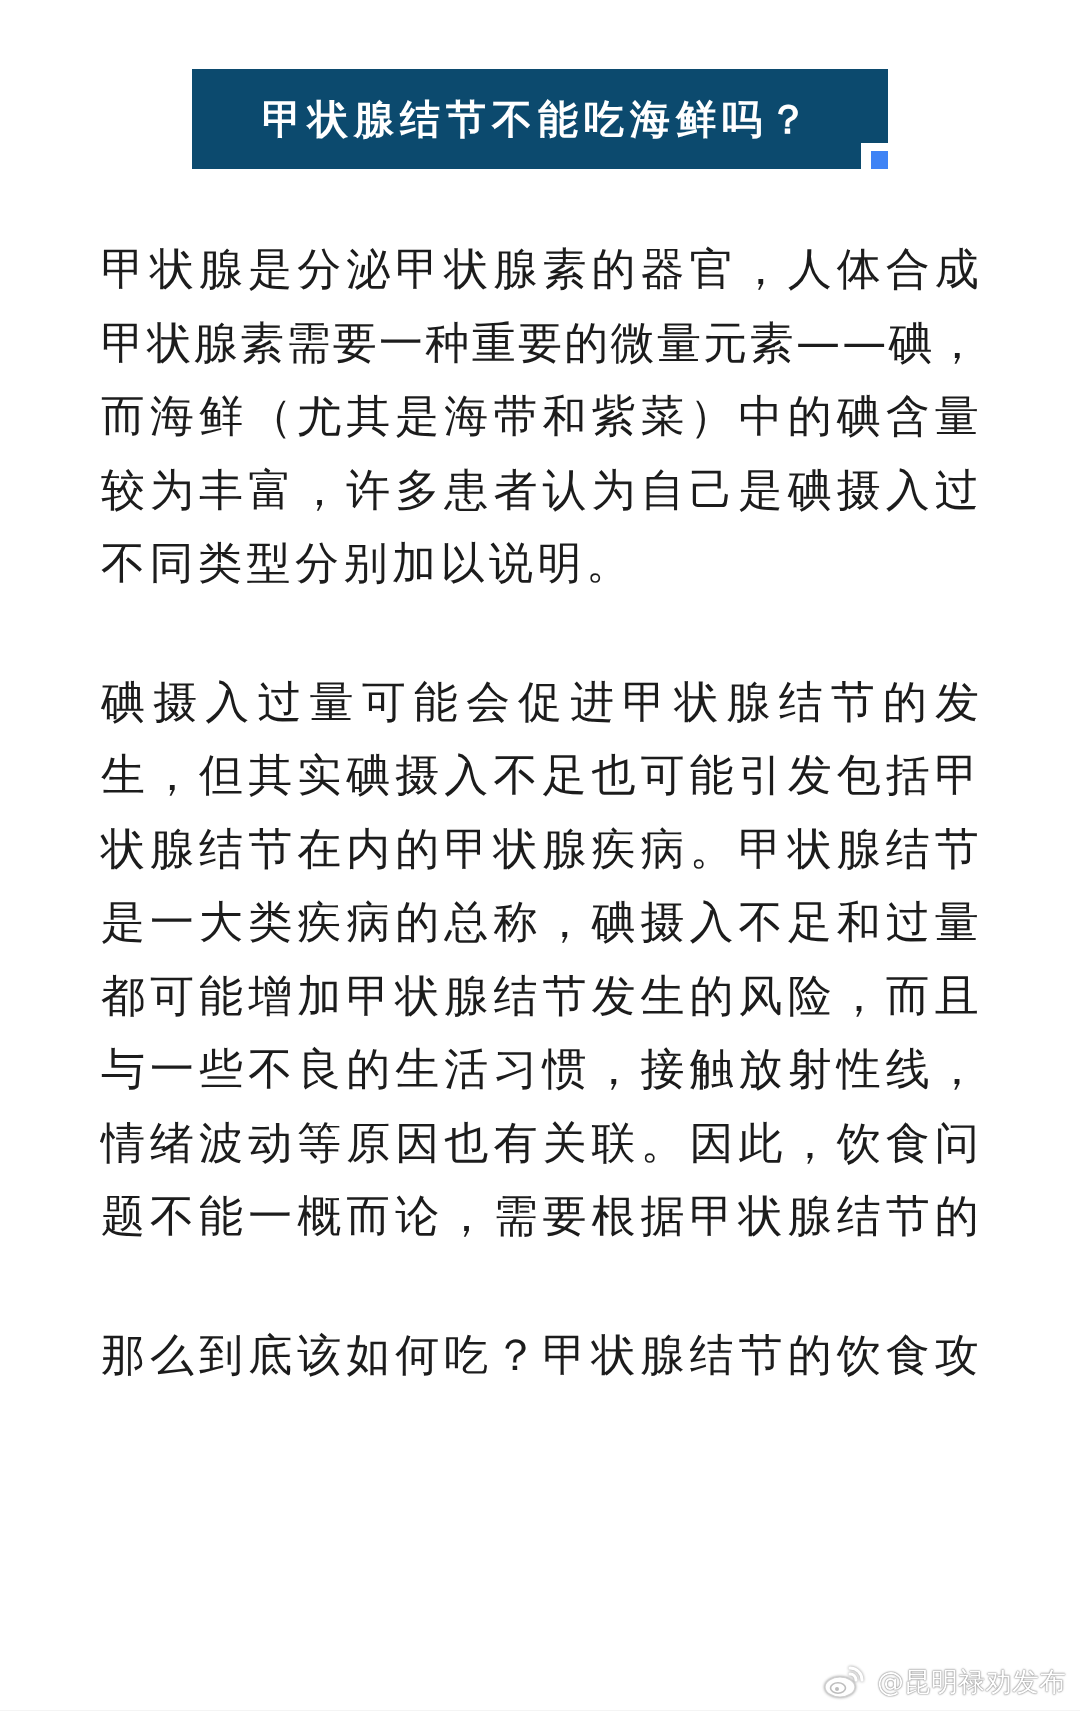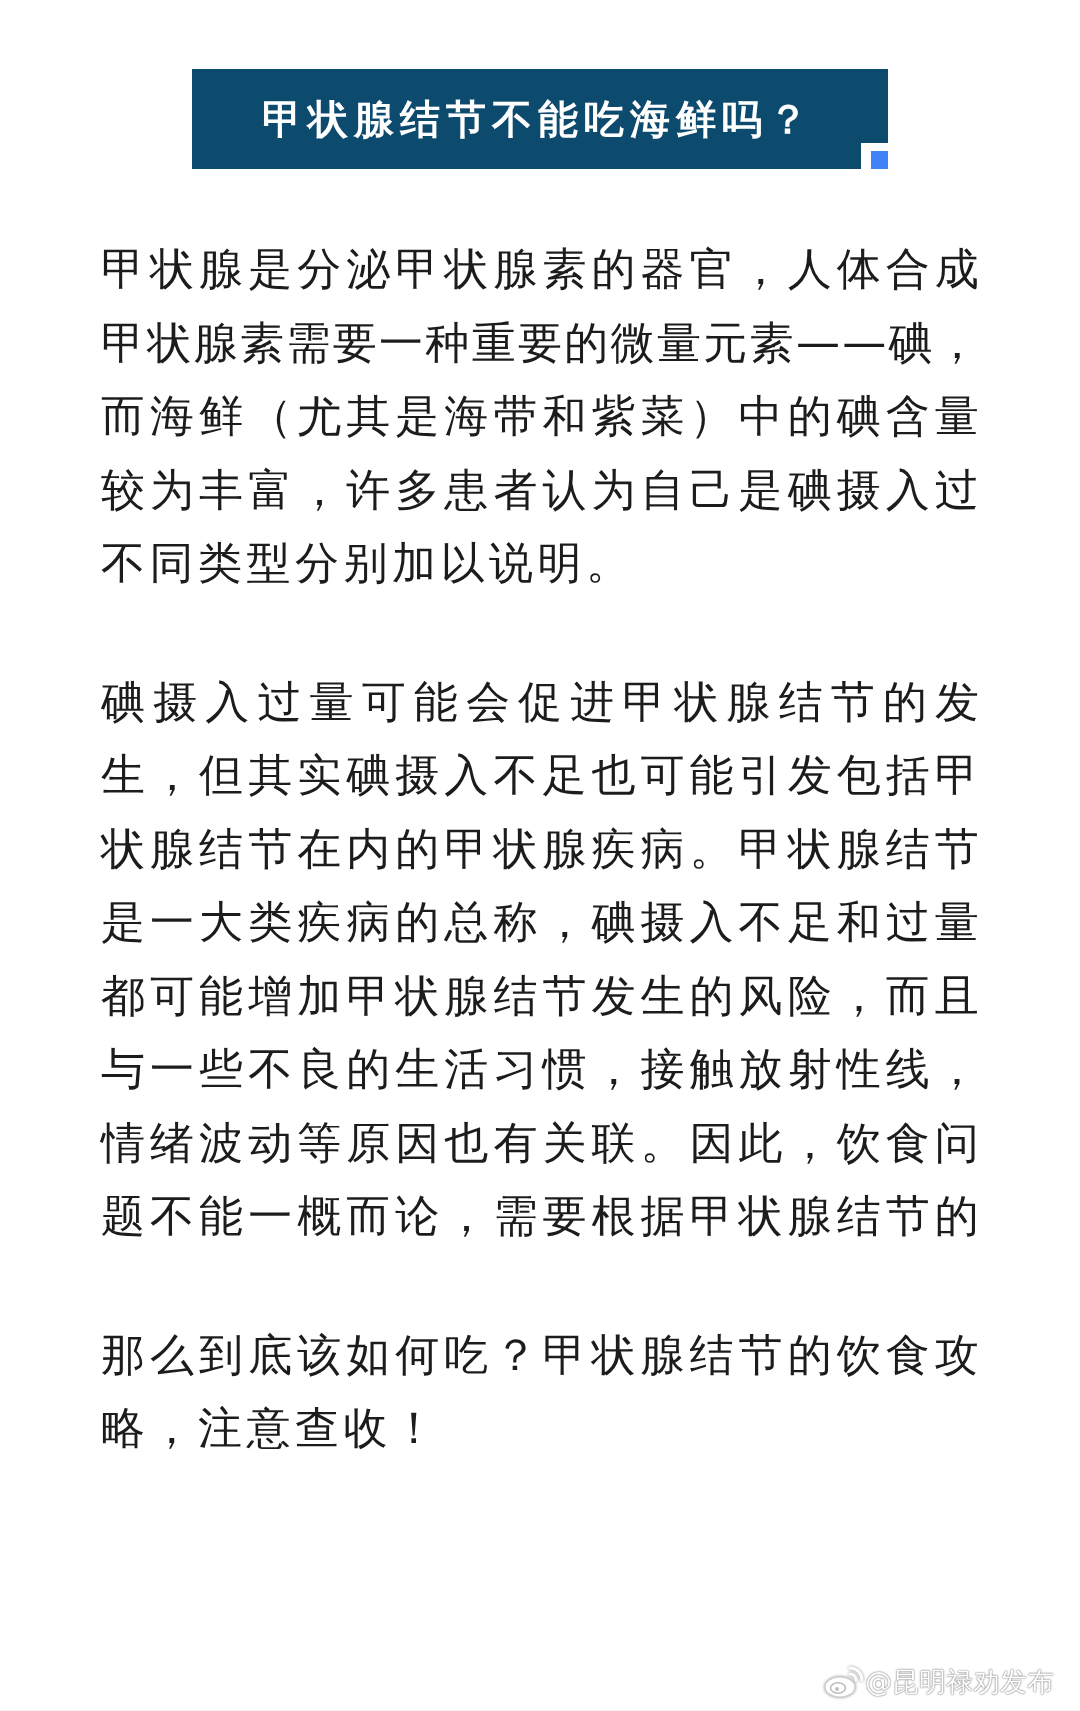--- a/index.html
+++ b/index.html
@@ -33,21 +33,21 @@
       height: 73.5px; line-height: 73.5px; font-size: 44px; letter-spacing: 4.5px;
       white-space: nowrap; color: #1c1c1c;
     }
     .line.full {
       display: flex; justify-content: space-between; align-items: center;
       letter-spacing: 0;
     }
     .line.full span { display: block; }
     .watermark {
       position: absolute; left: 823px; top: 1664px; height: 36px;
-      display: flex; align-items: center; gap: 0;
+      display: flex; align-items: center; gap: 12px;
     }
     .weibo-icon { width: 42px; height: 34px; filter: drop-shadow(0 0 1.5px rgba(0,0,0,0.45)); }
     .watermark-text {
       font-size: 27px; line-height: 34px; color: #ffffff; white-space: nowrap;
       text-shadow: 0 0 2px rgba(0,0,0,0.55), 0 0 1px rgba(0,0,0,0.4);
     }
     .bottom-edge {
       position: absolute; left: 0; right: 0; bottom: 0; height: 1px; background: #f4f4f4;
     }
   </style>
@@ -321,21 +321,20 @@
         <span>甲</span>
         <span>状</span>
         <span>腺</span>
         <span>结</span>
         <span>节</span>
         <span>的</span>
         <span>饮</span>
         <span>食</span>
         <span>攻</span>
       </div>
-    <div class="line">略，注意查收！</div>
   </div>
 </div>
 
 <div class="watermark">
   <svg class="weibo-icon" viewBox="0 0 42 34">
     <ellipse cx="17" cy="22" rx="15" ry="10" fill="#ffffff" stroke="#cfcfcf" stroke-width="1.2"></ellipse>
     <ellipse cx="15" cy="23" rx="7.5" ry="5.2" fill="none" stroke="#bdbdbd" stroke-width="1.6"></ellipse>
     <circle cx="14" cy="24" r="2" fill="#bdbdbd"></circle>
     <path d="M27 9 a6 6 0 0 1 6 6" fill="none" stroke="#ffffff" stroke-width="3" stroke-linecap="round"></path>
     <path d="M27 3 a12 12 0 0 1 12 12" fill="none" stroke="#ffffff" stroke-width="3" stroke-linecap="round"></path>

